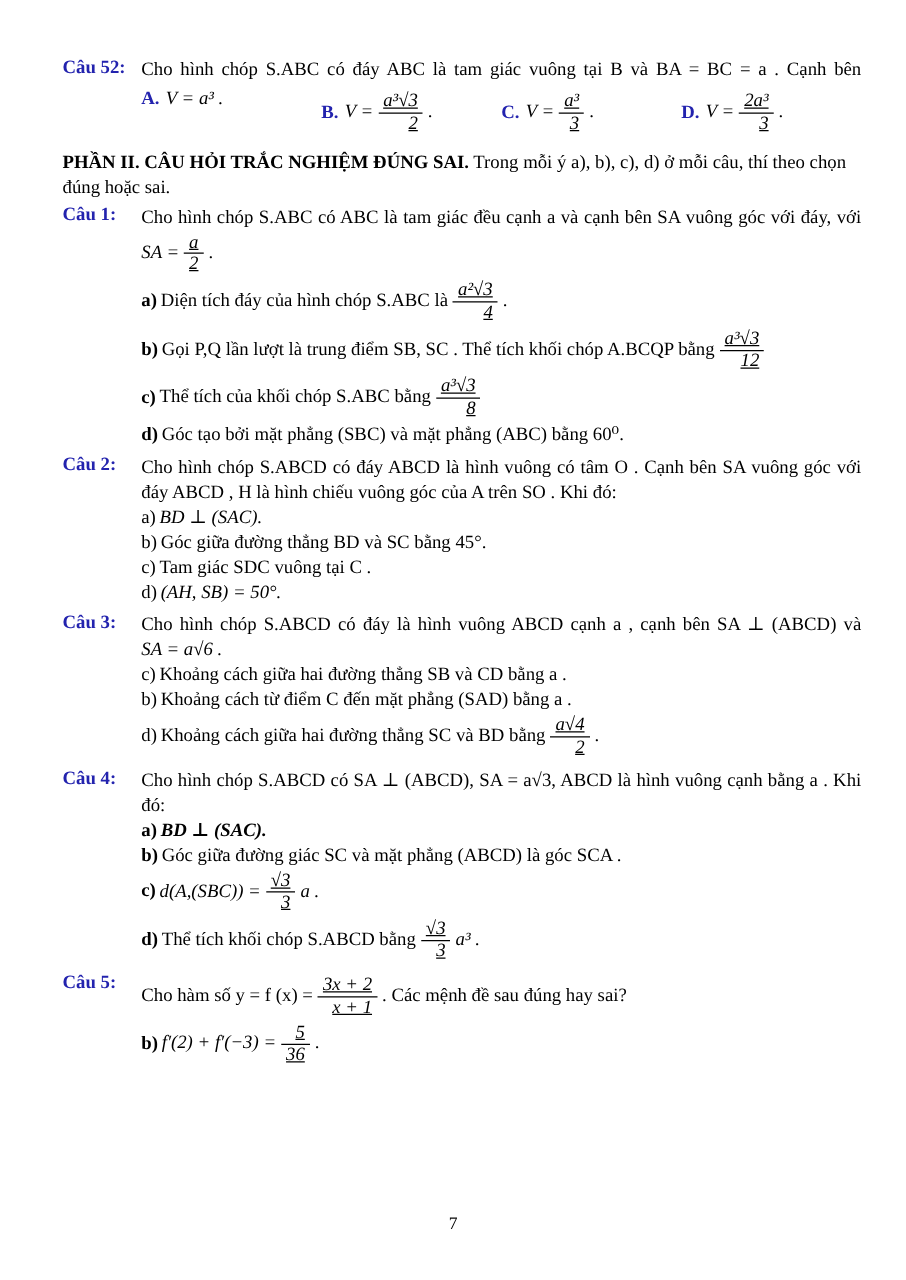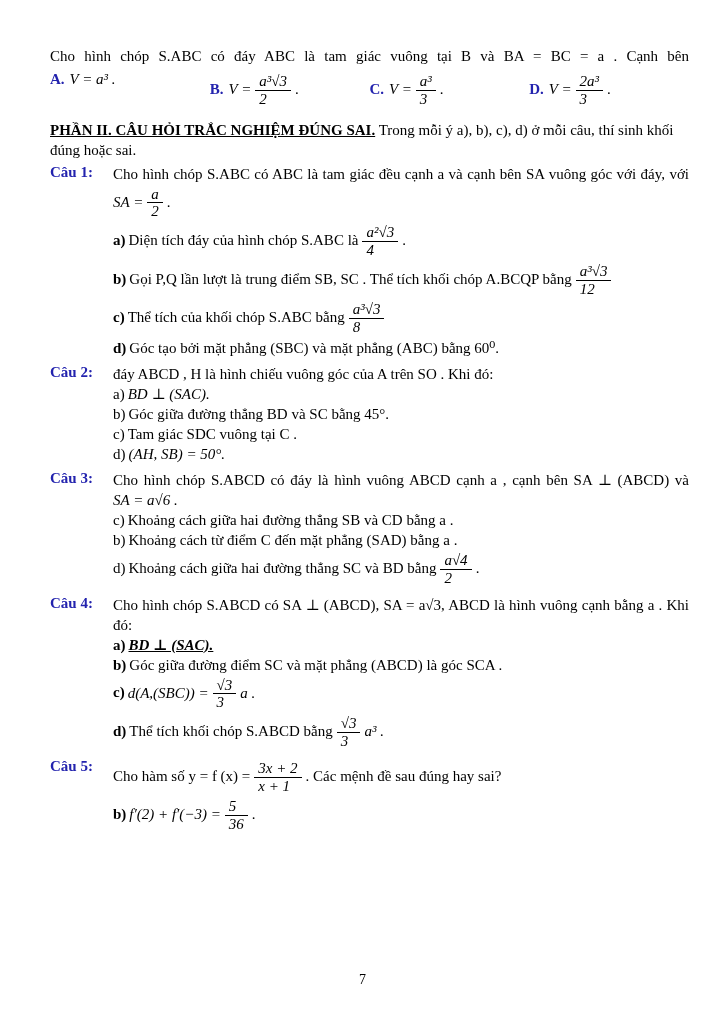--- a/index.html
+++ b/index.html
@@ -5,70 +5,72 @@
   html,body{margin:0;padding:0;background:#e8e8e8;}
   body{font-family:"Liberation Serif","DejaVu Serif",serif;font-size:15px;color:#000;}
   .page{position:relative;width:725px;height:1024px;background:#ffffff;box-sizing:border-box;
         padding:46px 36px 0 50px;overflow:hidden;margin:0 auto;}
   .q{display:flex;margin-bottom:6px;}
   .qlabel{width:63px;flex-shrink:0;font-weight:bold;color:#2323AE;}
   .qbody{flex:1;min-width:0;}
   .line{line-height:20px;}
   .just{text-align:justify;text-align-last:justify;}
   .m{font-style:italic;}
-  .b{font-weight:bold;text-decoration:underline;}
+  .b{font-weight:bold;}
   .mk{font-weight:normal;margin-right:3px;}
   .boldmk .mk{font-weight:bold;}
-  .frac{display:inline-block;vertical-align:middle;text-align:left;font-style:italic;
-        margin:2px 4px;line-height:1.12;}
+  .frac{display:inline-block;vertical-align:middle;text-align:right;font-style:italic;
+        margin:2px 4px;line-height:1.12;text-decoration:underline;}
   .frac .num{display:block;border-bottom:1px solid #000;padding:0 4px;}
   .frac .den{display:block;padding:0 4px;}
   .options{display:flex;margin-top:5px;}
   .opt{width:25%;white-space:nowrap;}
   .ol{font-weight:bold;color:#2323AE;margin-right:5px;}
   .part2{margin:10px 0 4px 0;line-height:20px;}
   .pagenum{position:absolute;bottom:36px;left:0;right:0;text-align:center;font-size:14px;}
 </style>
 </head>
 <body>
 
 <div class="page">
 
   <div class="q">
+    <div class="qlabel">Câu 52:</div>
     <div class="qbody">
       <div class="line just">Cho hình chóp S.ABC có đáy ABC là tam giác vuông tại B và BA = BC = a . Cạnh bên</div>
       <div class="options">
         <span class="opt"><span class="ol">A.</span><span class="m">V = a³ .</span></span>
         <span class="opt"><span class="ol">B.</span><span class="m">V =</span><span class="frac"><span class="num">a³√3</span><span class="den">2</span></span><span>.</span></span>
         <span class="opt"><span class="ol">C.</span><span class="m">V =</span><span class="frac"><span class="num">a³</span><span class="den">3</span></span><span>.</span></span>
         <span class="opt"><span class="ol">D.</span><span class="m">V =</span><span class="frac"><span class="num">2a³</span><span class="den">3</span></span><span>.</span></span>
       </div>
     </div>
   </div>
 
   <div class="part2">
-    <span class="b">PHẦN II. CÂU HỎI TRẮC NGHIỆM ĐÚNG SAI.</span><span> Trong mỗi ý a), b), c), d) ở mỗi câu, thí sinh khối</span>
+    <span class="b">PHẦN II. CÂU HỎI TRẮC NGHIỆM ĐÚNG SAI.</span><span> Trong mỗi ý a), b), c), d) ở mỗi câu, thí theo chọn</span>
     <div class="line">đúng hoặc sai.</div>
   </div>
 
   <div class="q boldmk">
     <div class="qlabel">Câu 1:</div>
     <div class="qbody">
       <div class="line just">Cho hình chóp S.ABC có ABC là tam giác đều cạnh a và cạnh bên SA vuông góc với đáy, với</div>
       <div class="line"><span class="m">SA =</span><span class="frac"><span class="num">a</span><span class="den">2</span></span><span>.</span></div>
       <div class="line"><span class="mk">a)</span><span>Diện tích đáy của hình chóp S.ABC là</span><span class="frac"><span class="num">a²√3</span><span class="den">4</span></span><span>.</span></div>
       <div class="line"><span class="mk">b)</span><span>Gọi P,Q lần lượt là trung điểm SB, SC . Thể tích khối chóp A.BCQP bằng</span><span class="frac"><span class="num">a³√3</span><span class="den">12</span></span></div>
       <div class="line"><span class="mk">c)</span><span>Thể tích của khối chóp S.ABC bằng</span><span class="frac"><span class="num">a³√3</span><span class="den">8</span></span></div>
       <div class="line"><span class="mk">d)</span><span>Góc tạo bởi mặt phẳng (SBC) và mặt phẳng (ABC) bằng 60⁰.</span></div>
     </div>
   </div>
 
   <div class="q">
     <div class="qlabel">Câu 2:</div>
     <div class="qbody">
+      <div class="line just">Cho hình chóp S.ABCD có đáy ABCD là hình vuông có tâm O . Cạnh bên SA vuông góc với</div>
       <div class="line">đáy ABCD , H là hình chiếu vuông góc của A trên SO . Khi đó:</div>
       <div class="line"><span class="mk">a)</span><span class="m">BD ⊥ (SAC).</span></div>
       <div class="line"><span class="mk">b)</span><span>Góc giữa đường thẳng BD và SC bằng 45°.</span></div>
       <div class="line"><span class="mk">c)</span><span>Tam giác SDC vuông tại C .</span></div>
       <div class="line"><span class="mk">d)</span><span class="m">(AH, SB) = 50°.</span></div>
     </div>
   </div>
 
   <div class="q">
     <div class="qlabel">Câu 3:</div>
@@ -80,21 +82,21 @@
       <div class="line"><span class="mk">d)</span><span>Khoảng cách giữa hai đường thẳng SC và BD bằng</span><span class="frac"><span class="num">a√4</span><span class="den">2</span></span><span>.</span></div>
     </div>
   </div>
 
   <div class="q boldmk">
     <div class="qlabel">Câu 4:</div>
     <div class="qbody">
       <div class="line just">Cho hình chóp S.ABCD có SA ⊥ (ABCD), SA = a√3, ABCD là hình vuông cạnh bằng a . Khi</div>
       <div class="line">đó:</div>
       <div class="line"><span class="mk">a)</span><span class="m b">BD ⊥ (SAC).</span></div>
-      <div class="line"><span class="mk">b)</span><span>Góc giữa đường điểm SC và mặt phẳng (ABCD) là góc SCA .</span></div>
+      <div class="line"><span class="mk">b)</span><span>Góc giữa đường giác SC và mặt phẳng (ABCD) là góc SCA .</span></div>
       <div class="line"><span class="mk">c)</span><span class="m">d(A,(SBC)) =</span><span class="frac"><span class="num">√3</span><span class="den">3</span></span><span class="m">a .</span></div>
       <div class="line"><span class="mk">d)</span><span>Thể tích khối chóp S.ABCD bằng</span><span class="frac"><span class="num">√3</span><span class="den">3</span></span><span class="m">a³ .</span></div>
     </div>
   </div>
 
   <div class="q boldmk">
     <div class="qlabel">Câu 5:</div>
     <div class="qbody">
       <div class="line"><span>Cho hàm số y = f (x) =</span><span class="frac"><span class="num">3x + 2</span><span class="den">x + 1</span></span><span>. Các mệnh đề sau đúng hay sai?</span></div>
       <div class="line"><span class="mk">b)</span><span class="m">f′(2) + f′(−3) =</span><span class="frac"><span class="num">5</span><span class="den">36</span></span><span>.</span></div>

